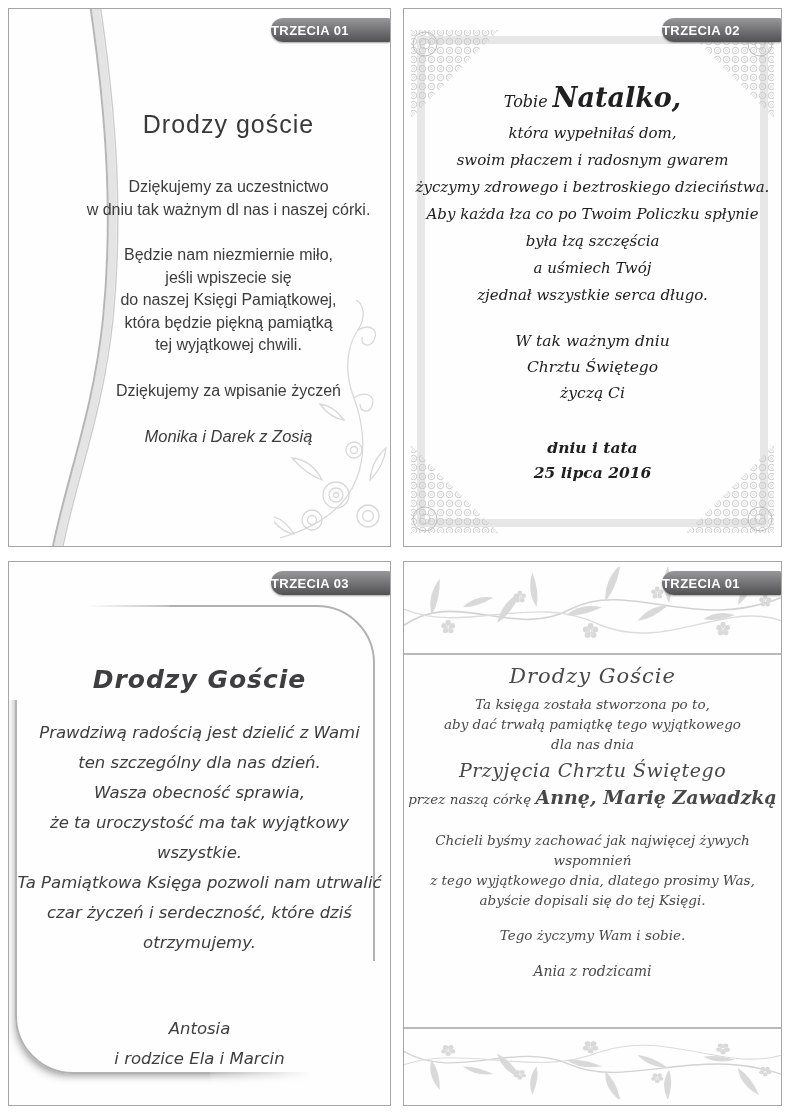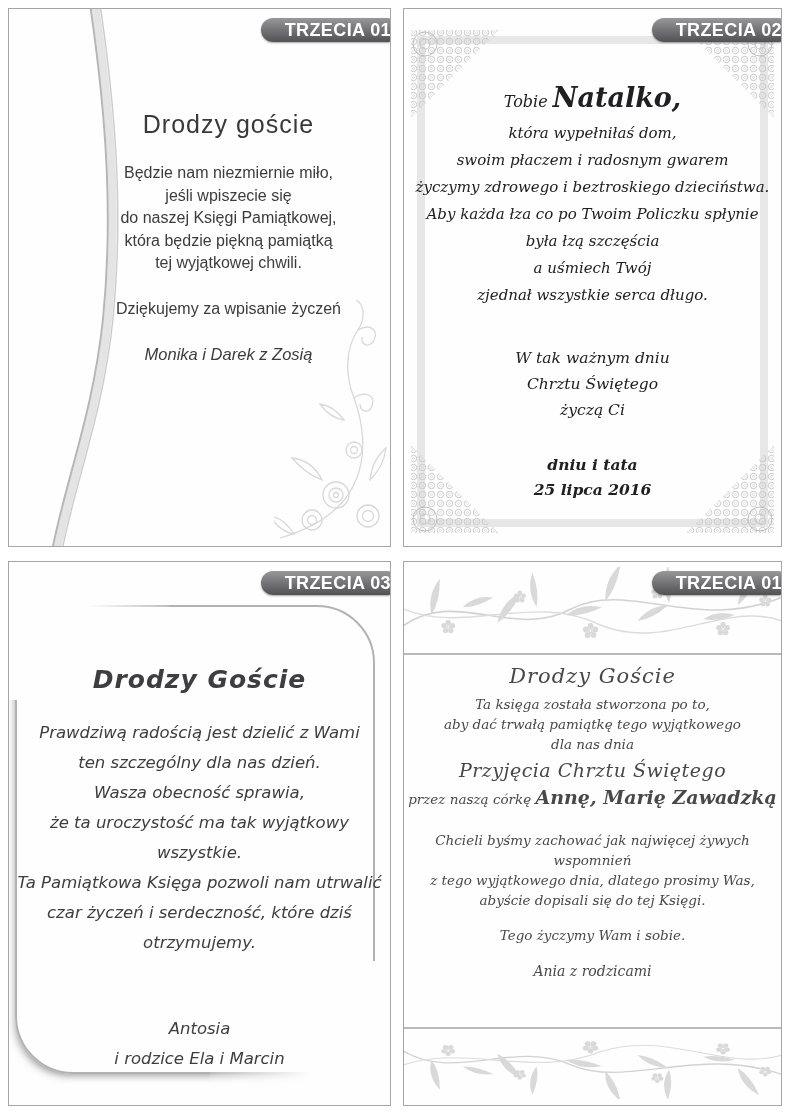--- a/index.html
+++ b/index.html
@@ -10,25 +10,25 @@
   .card {
     position:absolute; background:#fefefe; border:1px solid #a6a6a6; overflow:hidden;
   }
   .card1 { left:8px;  top:8px;   width:381px; height:537px; }
   .card2 { left:403px;top:8px;   width:377px; height:537px; }
   .card3 { left:8px;  top:561px; width:381px; height:543px; }
   .card4 { left:403px;top:561px; width:377px; height:543px; }
 
   
   .tab {
-    position:absolute; top:9px; right:-1px; width:130px; height:24px; z-index:30;
+    position:absolute; top:9px; right:-1px; width:120px; height:24px; z-index:30;
     background:linear-gradient(#98989b, #77777a 45%, #525255);
     border-radius:12px 3px 3px 12px;
-    display:flex; align-items:center; justify-content:flex-end;
-    color:#ffffff; font-weight:bold; font-size:18px; letter-spacing:.4px;
+    display:flex; align-items:center; justify-content:flex-start;
+    color:#ffffff; font-weight:bold; font-size:13px; letter-spacing:.4px;
     box-shadow:0 1px 2px rgba(0,0,0,.35);
   }
 
   .content { position:absolute; left:0; right:0; top:0; text-align:center; z-index:20; }
 
   
   .content1 { left:58px; color:#3c3c3e; }
   .c1-heading { margin:101px 0 0 0; font-size:25px; font-weight:400; letter-spacing:1px; color:#39393b; }
   .c1-block { font-size:16px; line-height:22.5px; }
   .c1-b1 { margin-top:37px; }
@@ -36,21 +36,21 @@
   .c1-b3 { margin-top:23px; }
   .c1-sig { margin-top:25px; font-size:16.5px; font-style:italic; }
   .ribbon { position:absolute; left:0; top:0; height:100%; width:150px; z-index:5; }
   .roses  { position:absolute; right:1px; bottom:1px; width:115px; height:255px; z-index:5; }
 
   
   .content2 { font-family:"DejaVu Serif", serif; font-style:italic; color:#202022; }
   .c2-salutation { margin-top:73px; font-size:16px; }
   .c2-name { font-size:27px; font-weight:bold; }
   .c2-b1 { margin-top:7px; font-size:15px; line-height:27px; }
-  .c2-b2 { margin-top:36px; font-size:15.5px; line-height:26px; }
+  .c2-b2 { margin-top:19px; font-size:15.5px; line-height:26px; }
   .c2-b3 { margin-top:29px; font-size:15.5px; font-weight:bold; line-height:25px; }
   .frame2 { position:absolute; left:13px; right:13px; top:27px; bottom:19px;
             border:8px solid #e7e7e7; z-index:1; }
   .lace { position:absolute; width:92px; height:92px; z-index:2; }
   .lace-tl { left:5px;  top:19px; }
   .lace-tr { right:5px; top:19px;  transform:scaleX(-1); }
   .lace-bl { left:5px;  bottom:11px; transform:scaleY(-1); }
   .lace-br { right:5px; bottom:11px; transform:scale(-1,-1); }
 
   
@@ -150,20 +150,24 @@
         <path d="M96,190 Q110,176 112,158 Q98,170 96,190 Z"></path>
         <path d="M20,244 Q10,228 -4,226 Q6,242 20,244 Z"></path>
         <path d="M70,130 Q60,116 46,114 Q56,128 70,130 Z"></path>
       </g>
     </svg>
     <div class="tab">
       <span>TRZECIA 01</span>
     </div>
     <div class="content content1">
       <h2 class="c1-heading">Drodzy goście</h2>
+      <div class="c1-block c1-b1">
+        <div>Dziękujemy za uczestnictwo</div>
+        <div>w dniu tak ważnym dl nas i naszej córki.</div>
+      </div>
       <div class="c1-block c1-b2">
         <div>Będzie nam niezmiernie miło,</div>
         <div>jeśli wpiszecie się</div>
         <div>do naszej Księgi Pamiątkowej,</div>
         <div>która będzie piękną pamiątką</div>
         <div>tej wyjątkowej chwili.</div>
       </div>
       <div class="c1-block c1-b3">
         <div>Dziękujemy za wpisanie życzeń</div>
       </div>

